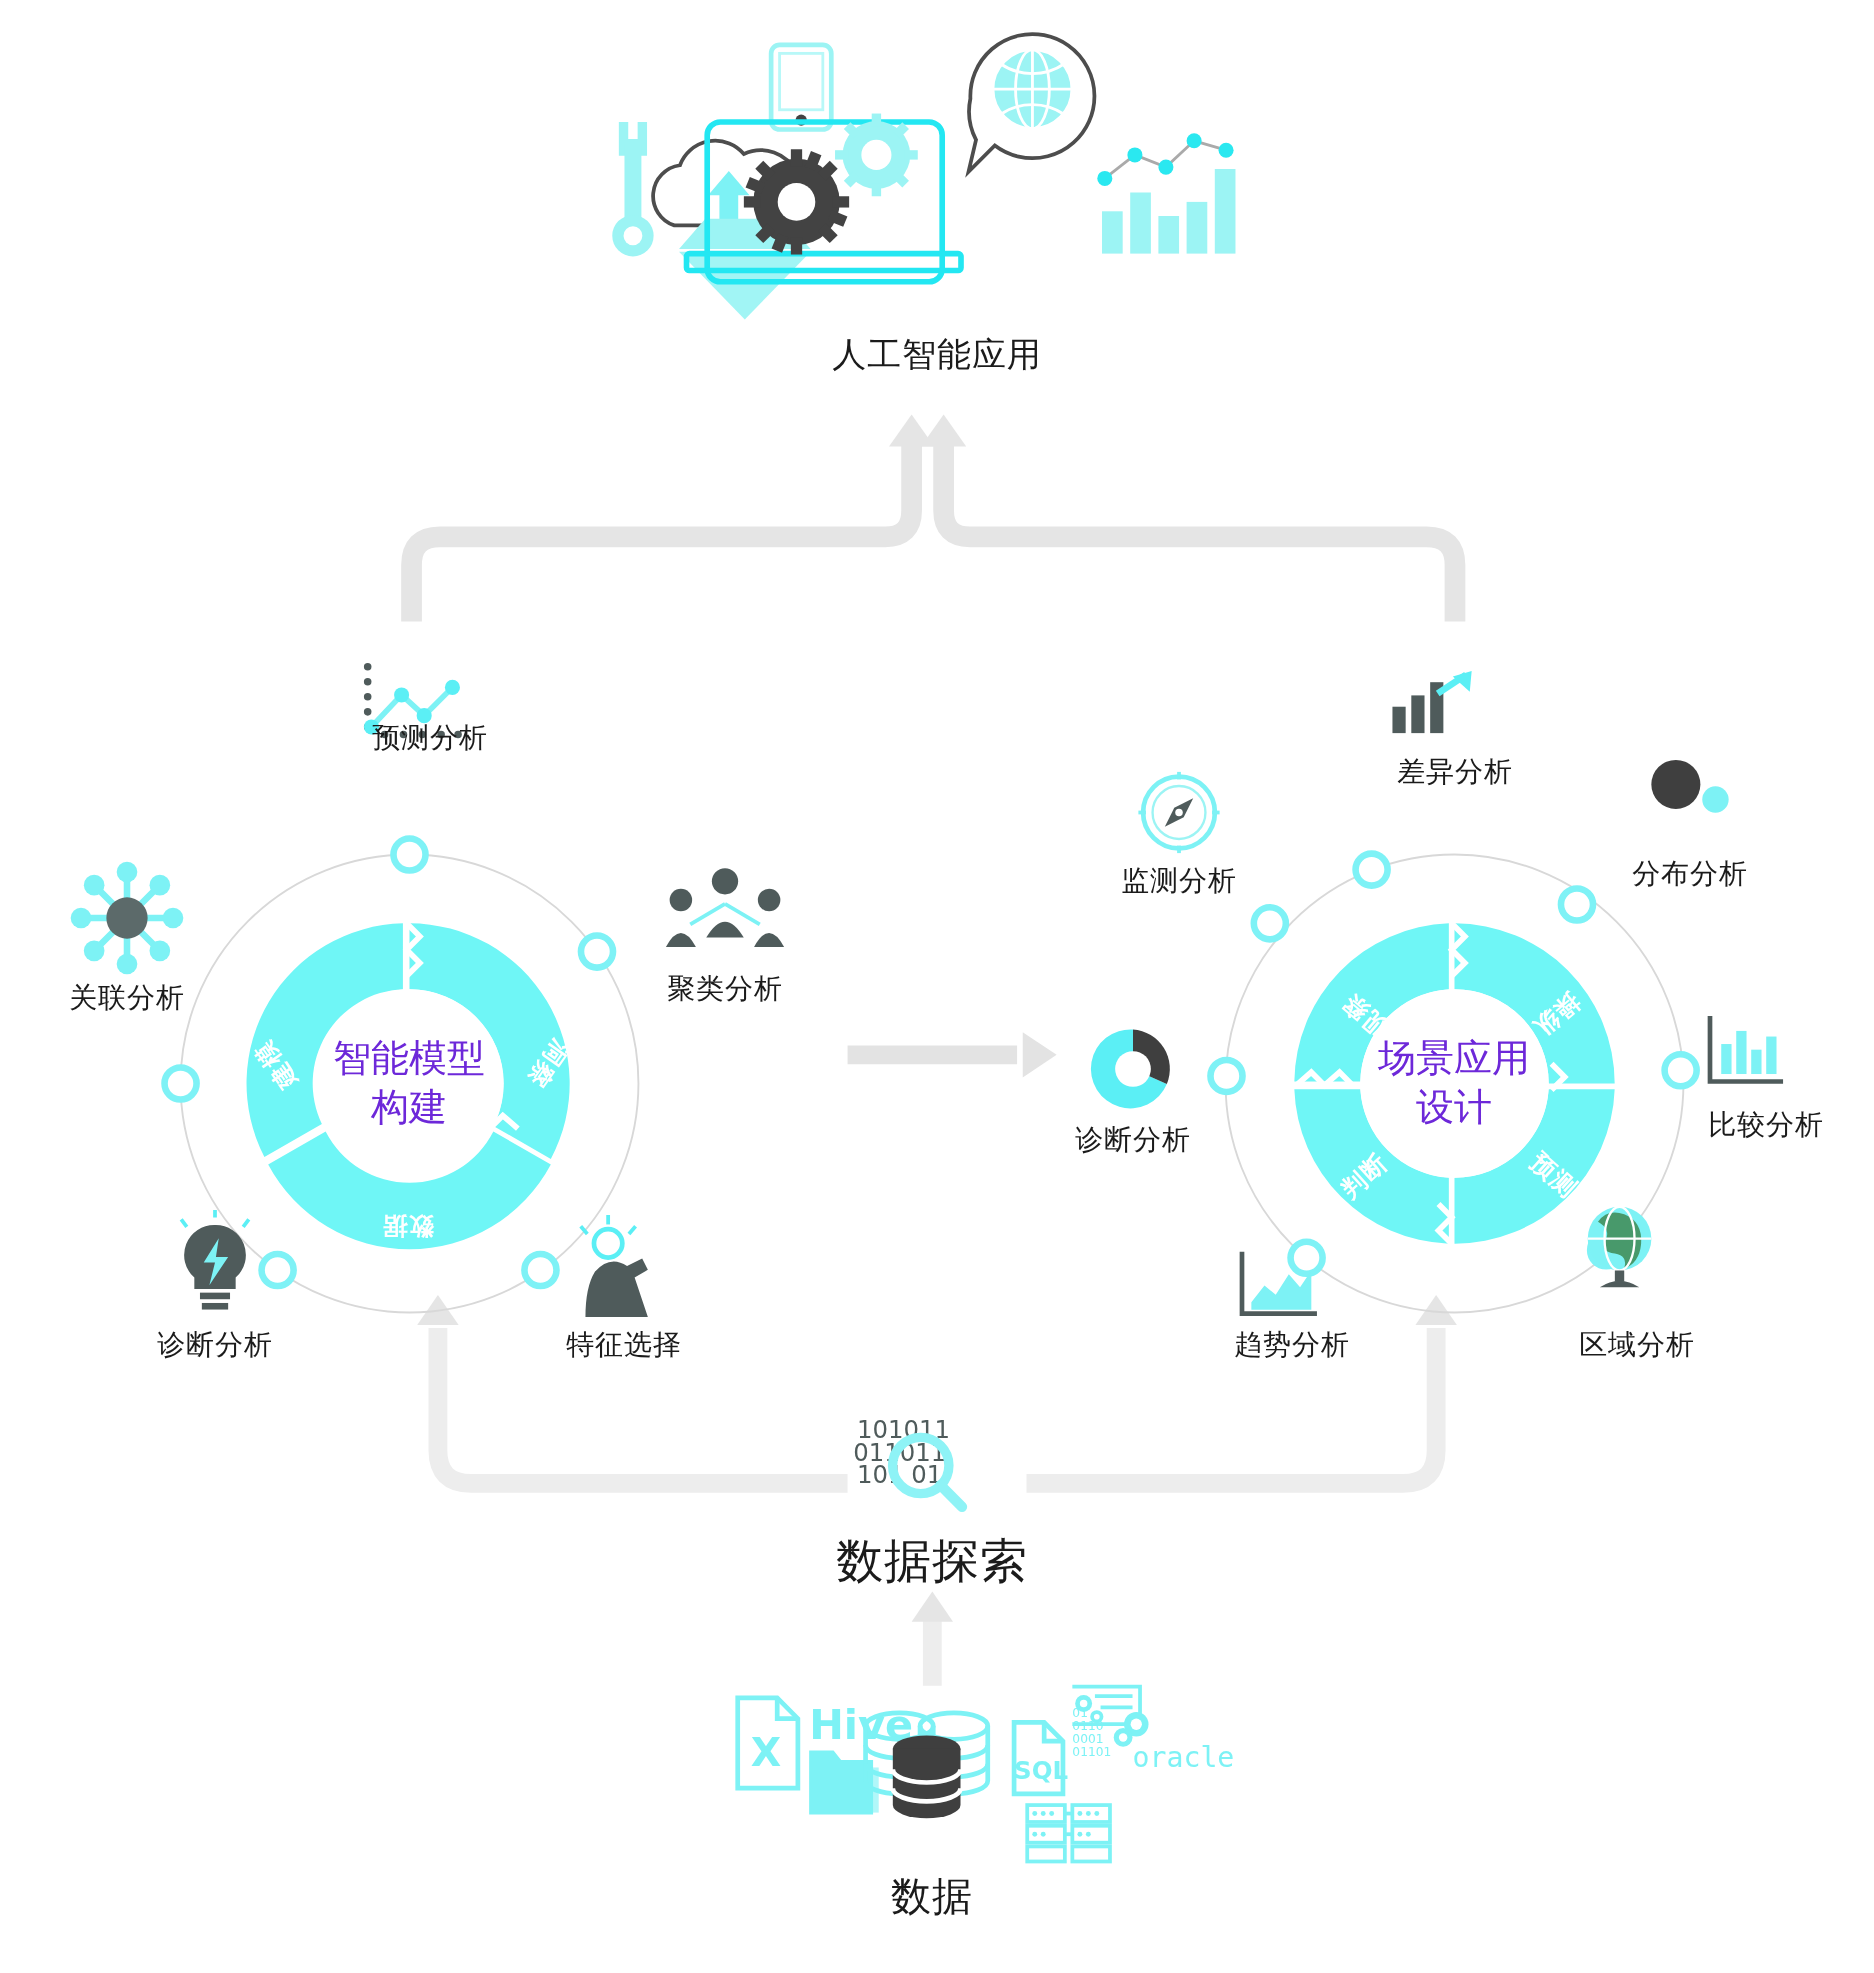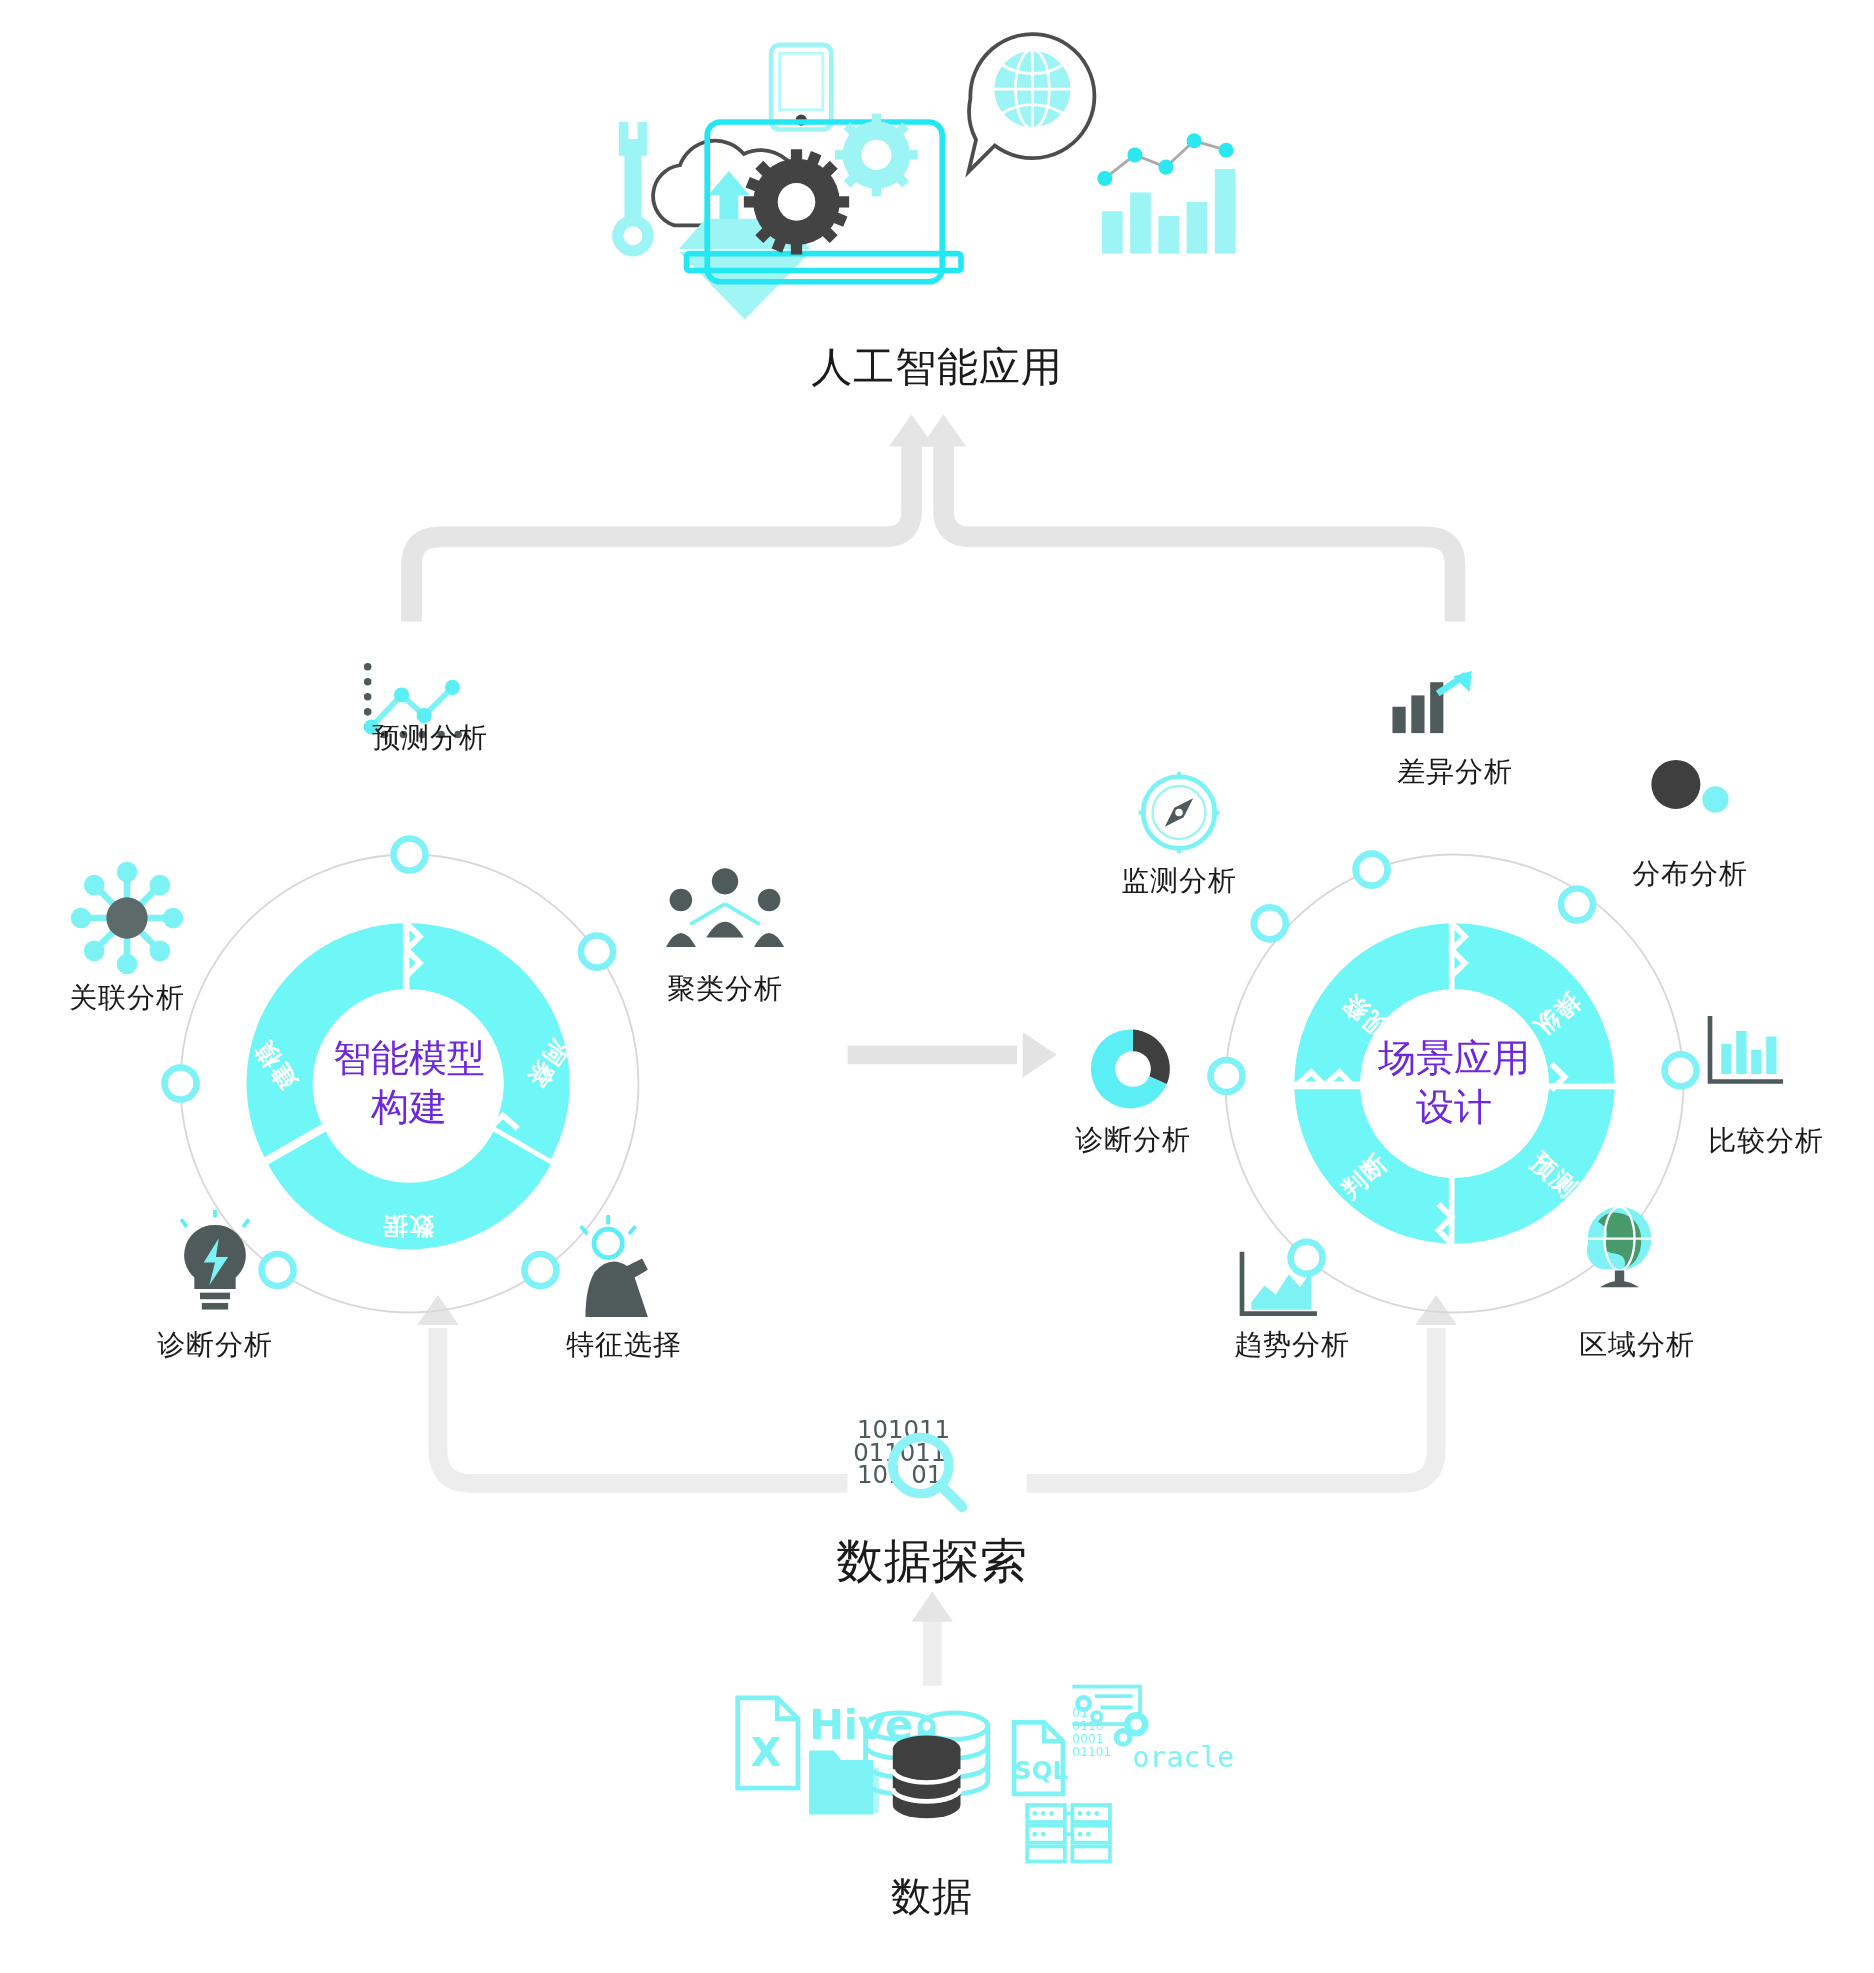--- a/index.html
+++ b/index.html
@@ -110,21 +110,21 @@
         <g fill="#2AE8F0">
           <circle cx="583" cy="160" r="8"></circle>
             <circle cx="615" cy="135" r="8"></circle>
           <circle cx="648" cy="148" r="8"></circle>
             <circle cx="678" cy="120" r="8"></circle>
           <circle cx="712" cy="130" r="8"></circle>
         </g>
       </g>
     </svg>
   </div>
-  <div class="lbl lbl-big" style="left:937px;top:340px;font-size:41px;">人工智能应用</div>
+  <div class="lbl lbl-big" style="left:937px;top:332px;font-size:34px;">人工智能应用</div>
 
   <svg class="abs" style="left:0;top:0;" width="1875" height="1974" viewBox="0 0 1991 2096">
     <defs>
       <marker id="ah" markerWidth="7" markerHeight="7" refX="2" refY="3.5" orient="auto">
         <path d="M0,0 L7,3.5 L0,7 z" fill="#e3e3e3"></path>
       </marker>
       <linearGradient id="fade" x1="0" y1="1" x2="0" y2="0">
         <stop offset="0%" stop-color="#f3f3f3"></stop>
           <stop offset="100%" stop-color="#dedede"></stop>
       </linearGradient>
@@ -339,21 +339,21 @@
     <svg width="89" height="80" viewBox="0 0 95 85">
       <path d="M8 4 v70 h78" fill="none" stroke="#4f5b5b" stroke-width="5"></path>
       <g fill="#7DF2F5">
           <rect x="20" y="34" width="11" height="32"></rect>
           <rect x="36" y="20" width="11" height="46"></rect>
         <rect x="52" y="40" width="11" height="26"></rect>
           <rect x="68" y="26" width="11" height="40"></rect>
         </g>
     </svg>
   </div>
-  <div class="lbl" style="left:1766px;top:1106px;margin-top:16px;">比较分析</div>
+  <div class="lbl" style="left:1766px;top:1106px;">比较分析</div>
 
   <div class="ico" style="left:1620px;top:1201px;">
     <svg width="89" height="94" viewBox="0 0 95 100">
       <circle cx="47" cy="40" r="34" fill="#7DF2F5"></circle>
       <path d="M24 22 q14 8 8 20 q-6 12 10 14 q14 2 10 16 q16 -6 18 -26 q2 -24 -18 -32 q-18 -6 -28 8 z" fill="#3E8A52" opacity="0.85"></path>
       <g fill="none" stroke="#fff" stroke-width="2.5">
           <ellipse cx="47" cy="40" rx="16" ry="34"></ellipse>
           <line x1="13" y1="40" x2="81" y2="40"></line>
         </g>
       <rect x="42" y="74" width="10" height="12" fill="#4f5b5b"></rect>

